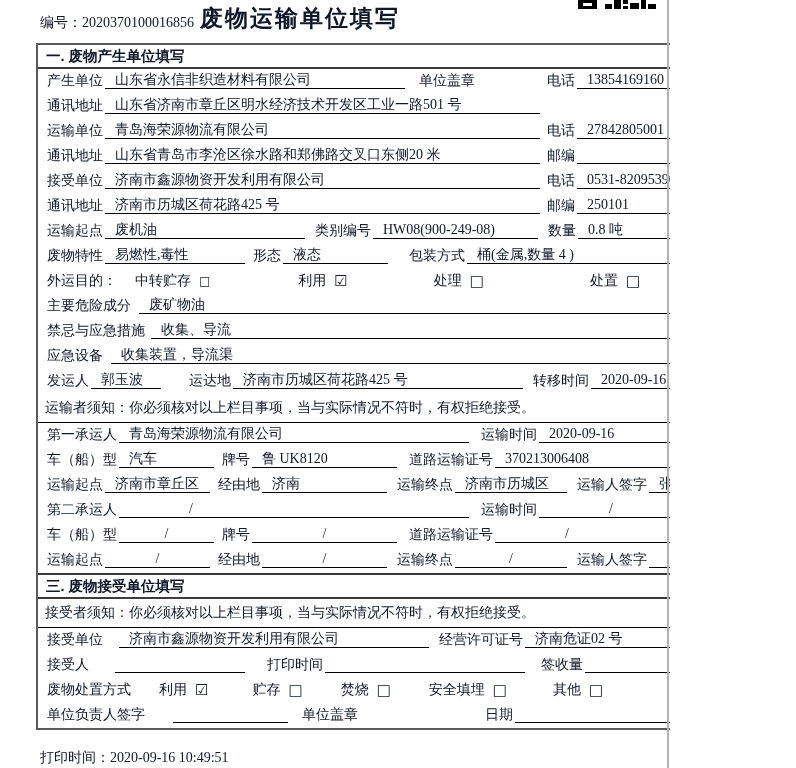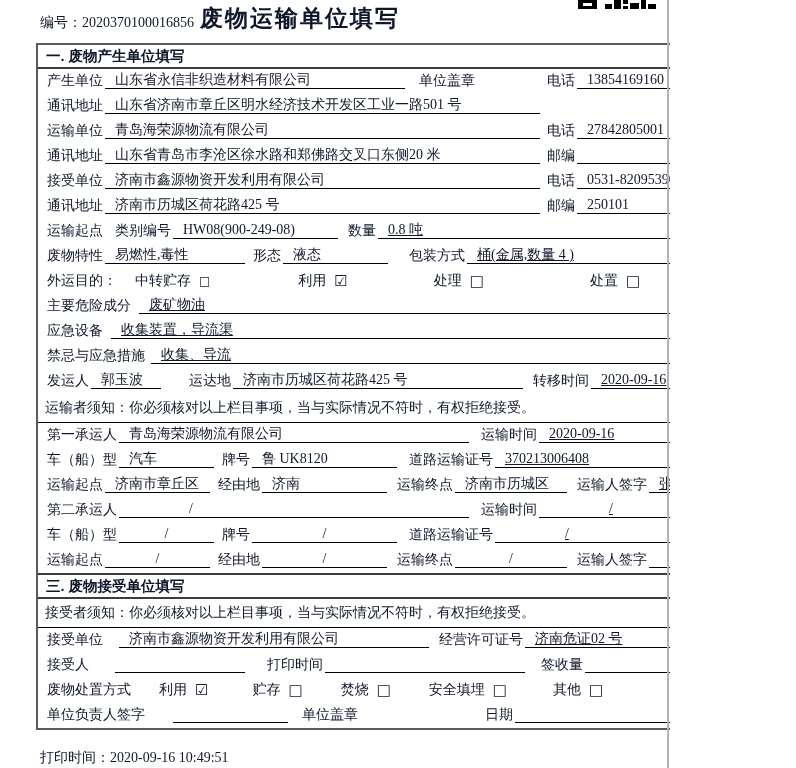--- a/index.html
+++ b/index.html
@@ -15,21 +15,21 @@
   .box{position:absolute;left:36px;top:43px;width:720px;border:2px solid #5a5a5a;background:#fff;}
   .sec-h{height:22px;line-height:22px;padding-left:8px;font-weight:bold;font-size:14.5px;
         font-family:"Liberation Sans","DejaVu Sans",sans-serif;
         border-bottom:2px solid #3c3c3c;border-top:2px solid #3c3c3c;}
   .box > .sec-h:first-child{border-top:none;}
   .notice{height:28px;line-height:27px;padding-left:7px;border-bottom:1px solid #000;}
   .row{display:flex;align-items:center;height:25px;padding:0 4px 3px 7px;box-sizing:border-box;}
   .lbl{white-space:nowrap;padding:0 2px;line-height:17px;}
   .val{border-bottom:1px solid #000;padding:0 6px 0 10px;white-space:nowrap;line-height:17px;
        min-height:17px;box-sizing:border-box;}
-  .fx{flex:1;text-decoration:underline;}
+  .fx{flex:1;}
   .sp{flex:1;}
   .ctr{text-align:center;padding:0;}
   .psl{padding-left:70px;}
   .cb{font-family:"DejaVu Sans",sans-serif;font-size:15px;line-height:16px;padding-left:6px;}
   .opt{white-space:nowrap;display:flex;align-items:flex-end;}
   .print-line{position:absolute;left:40px;top:749px;white-space:nowrap;}
 </style>
 </head>
 <body>
 
@@ -102,20 +102,21 @@
     <div class="row">
       <span class="lbl">通讯地址</span>
       <span class="val" style="width:435px">济南市历城区荷花路425 号</span>
       <span class="sp"></span>
       <span class="lbl">邮编</span>
       <span class="val" style="width:175px;margin-right:2px">250101</span>
     </div>
 
     <div class="row">
       <span class="lbl">运输起点</span>
+      <span class="val" style="width:200px">废机油</span>
       <span class="lbl" style="margin-left:8px">类别编号</span>
       <span class="val" style="width:165px">HW08(900-249-08)</span>
       <span class="lbl" style="margin-left:8px">数量</span>
       <span class="val fx" style="margin-right:2px">0.8 吨</span>
     </div>
 
     <div class="row">
       <span class="lbl">废物特性</span>
       <span class="val" style="width:140px">易燃性,毒性</span>
       <span class="lbl" style="margin-left:6px">形态</span>
@@ -143,27 +144,27 @@
         <span class="cb">□</span>
       </span>
     </div>
 
     <div class="row">
       <span class="lbl">主要危险成分</span>
       <span class="val fx" style="margin-right:28px;margin-left:6px">废矿物油</span>
     </div>
 
     <div class="row">
+      <span class="lbl">禁忌与应急措施</span>
+      <span class="val fx" style="margin-right:6px;margin-left:4px">收集、导流</span>
+    </div>
+
+    <div class="row">
       <span class="lbl">应急设备</span>
       <span class="val fx" style="margin-right:2px;margin-left:6px">收集装置，导流渠</span>
-    </div>
-
-    <div class="row">
-      <span class="lbl">禁忌与应急措施</span>
-      <span class="val fx" style="margin-right:6px;margin-left:4px">收集、导流</span>
     </div>
 
     <div class="row">
       <span class="lbl">发运人</span>
       <span class="val" style="width:70px">郭玉波</span>
       <span class="lbl" style="margin-left:26px">运达地</span>
       <span class="val" style="width:290px">济南市历城区荷花路425 号</span>
       <span class="lbl" style="margin-left:8px">转移时间</span>
       <span class="val fx" style="margin-right:2px">2020-09-16</span>
     </div>

